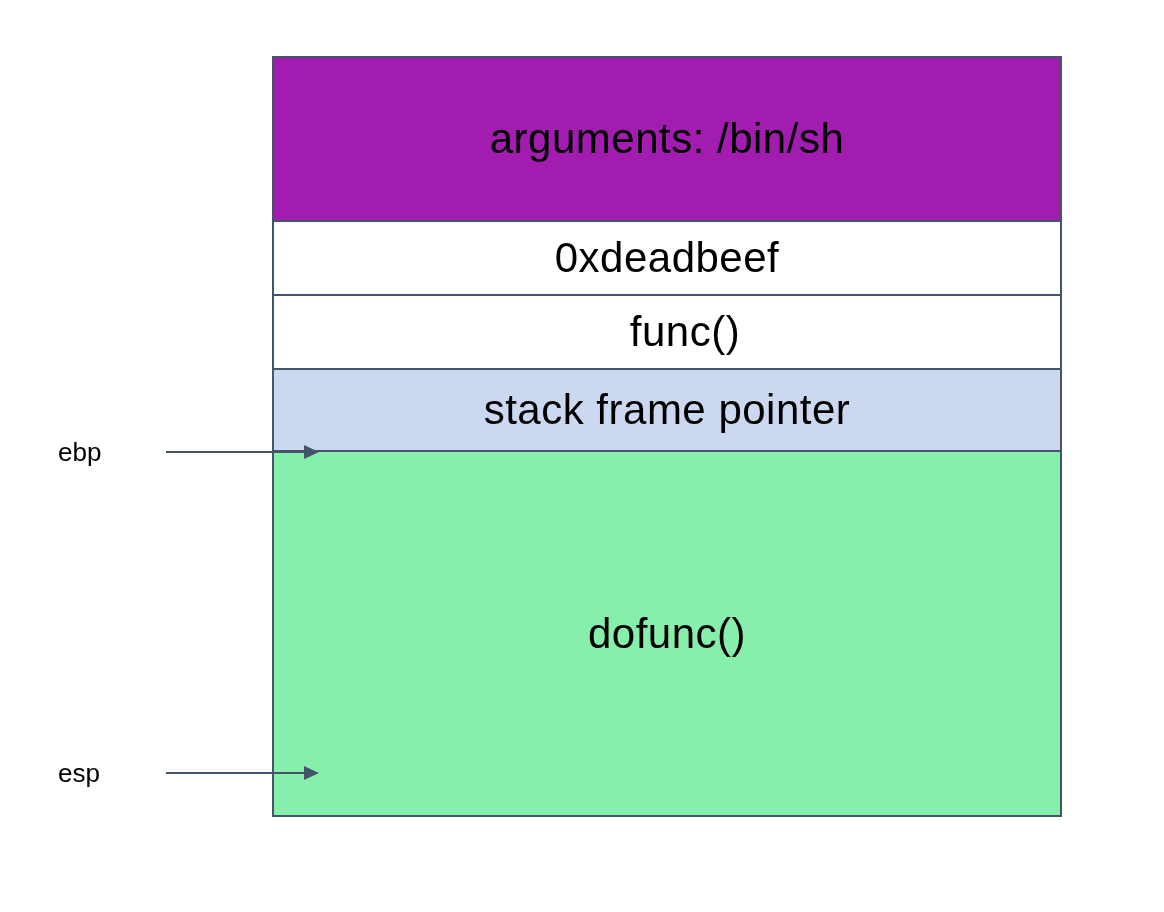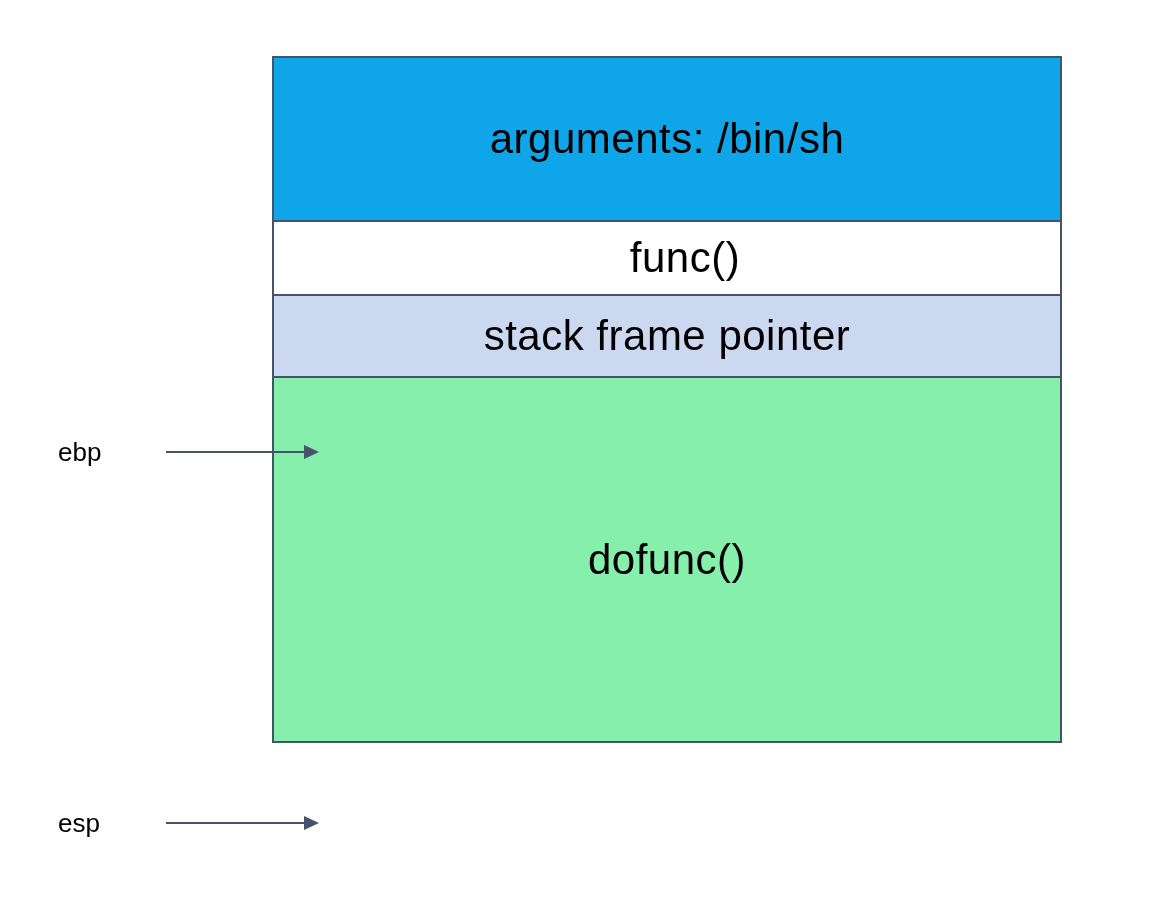--- a/index.html
+++ b/index.html
@@ -41,37 +41,40 @@
   .pointer {
     position: absolute;
     left: 58px;
     display: flex;
     align-items: center;
     color: var(--line);
     height: 38px;
     gap: 46px;
   }
   #ebp-pointer { top: 433px; }
-  #esp-pointer { top: 804px; }
+  #esp-pointer { top: 754px; }
   .reg {
     display: inline-block;
     width: 48px;
     font-size: 26px;
     color: #000000;
   }
   .arrow-svg { margin-left: 14px; display: block; }
 </style>
 </head>
 <body>
 
 <div class="canvas">
 
   <div class="stack">
-    <div class="row row-args" style="background: #0ea5e9;">
+    <div class="row row-args" style="background: #a21caf;">
       <span class="row-label">arguments: /bin/sh</span>
+    </div>
+    <div class="row row-ret" style="background: rgb(255, 255, 255);">
+      <span class="row-label">0xdeadbeef</span>
     </div>
     <div class="row row-func" style="background: rgb(255, 255, 255);">
       <span class="row-label">func()</span>
     </div>
     <div class="row row-sfp" style="background: rgb(204, 216, 240);">
       <span class="row-label">stack frame pointer</span>
     </div>
     <div class="row row-dofunc" style="background: #86efac;">
       <span class="row-label">dofunc()</span>
     </div>

